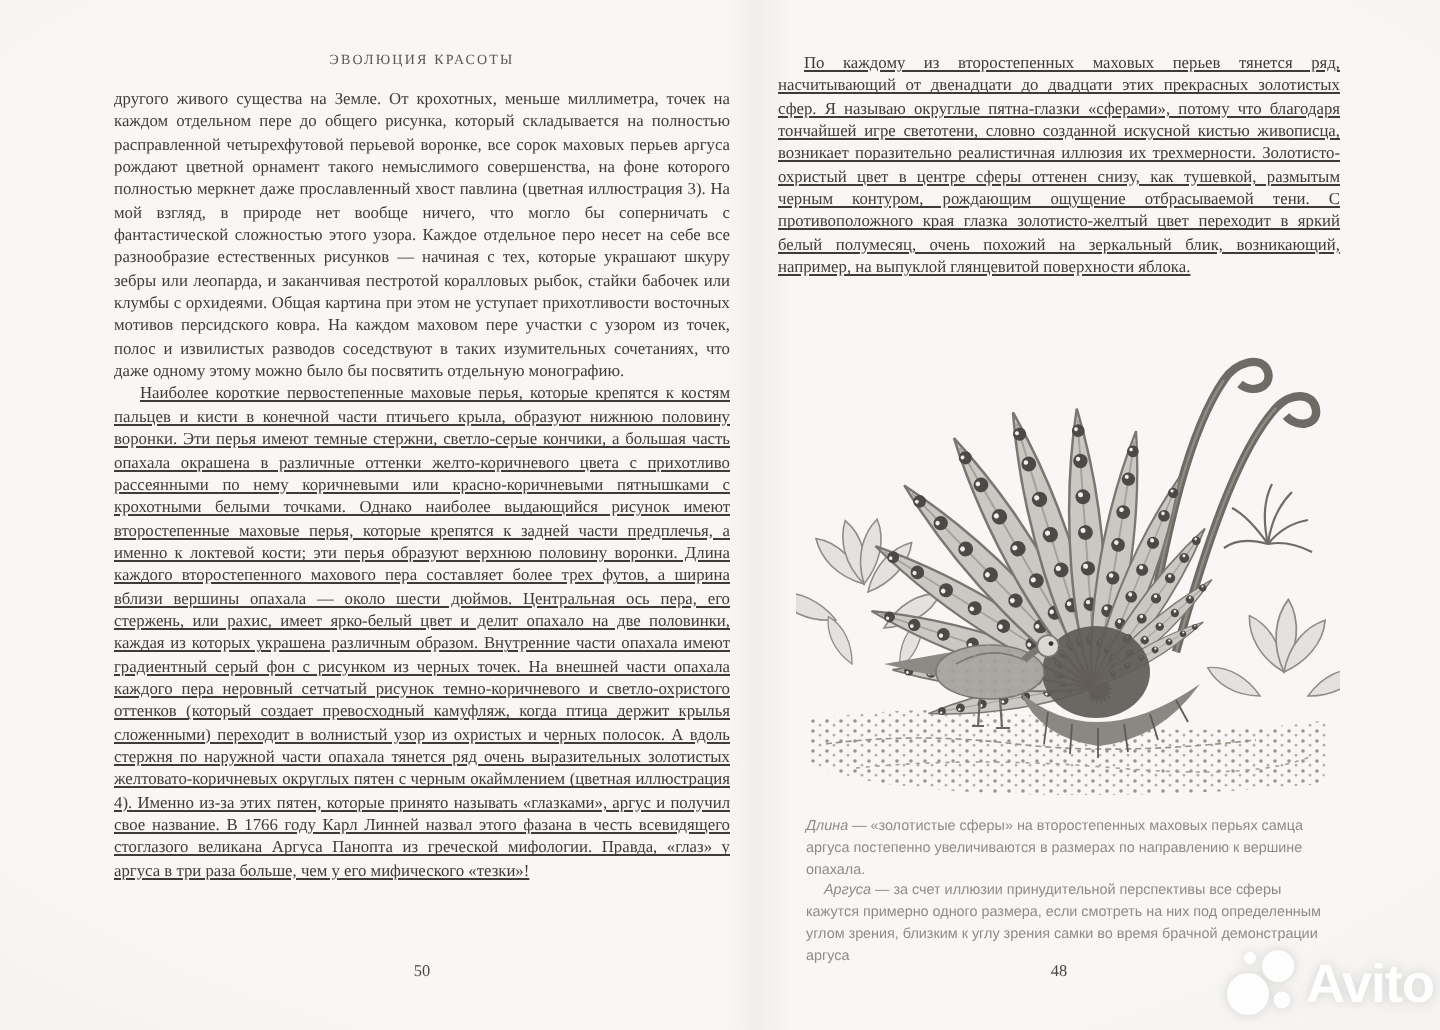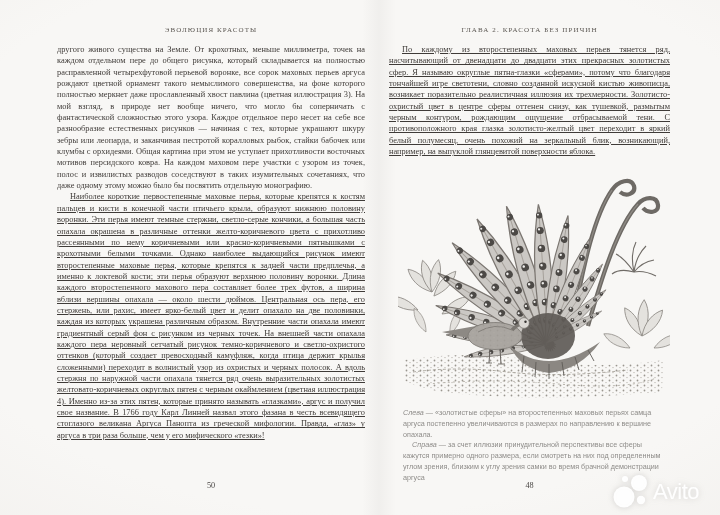--- a/index.html
+++ b/index.html
@@ -39,38 +39,37 @@
   .caption p + p{text-indent:9px;}
   .cap-label{font-style:italic;}
   .watermark{
     position:absolute;left:612px;top:466px;width:130px;height:52px;
     display:flex;align-items:center;
     color:rgba(255,255,255,0.96);
     filter:drop-shadow(0 0 3px rgba(120,115,110,0.28));
   }
   .watermark .wm-text{
     font-family:"Liberation Sans","DejaVu Sans",sans-serif;
-    font-weight:normal;font-size:22px;letter-spacing:-0.5px;margin-left:3px;
+    font-weight:bold;font-size:27px;letter-spacing:-0.5px;margin-left:3px;
   }
 </style>
 </head>
 <body>
 
 <div class="photo">
   <div class="spine-shade"></div>
 
   <div class="page page-left">
     <div class="running-head">ЭВОЛЮЦИЯ КРАСОТЫ</div>
     <p class="body">другого живого существа на Земле. От крохотных, меньше миллиметра, точек на каждом отдельном пере до общего рисунка, который складывается на полностью расправленной четырехфутовой перьевой воронке, все сорок маховых перьев аргуса рождают цветной орнамент такого немыслимого совершенства, на фоне которого полностью меркнет даже прославленный хвост павлина (цветная иллюстрация 3). На мой взгляд, в природе нет вообще ничего, что могло бы соперничать с фантастической сложностью этого узора. Каждое отдельное перо несет на себе все разнообразие естественных рисунков — начиная с тех, которые украшают шкуру зебры или леопарда, и заканчивая пестротой коралловых рыбок, стайки бабочек или клумбы с орхидеями. Общая картина при этом не уступает прихотливости восточных мотивов персидского ковра. На каждом маховом пере участки с узором из точек, полос и извилистых разводов соседствуют в таких изумительных сочетаниях, что даже одному этому можно было бы посвятить отдельную монографию.</p>
     <p class="body indent">Наиболее короткие первостепенные маховые перья, которые крепятся к костям пальцев и кисти в конечной части птичьего крыла, образуют нижнюю половину воронки. Эти перья имеют темные стержни, светло-серые кончики, а большая часть опахала окрашена в различные оттенки желто-коричневого цвета с прихотливо рассеянными по нему коричневыми или красно-коричневыми пятнышками с крохотными белыми точками. Однако наиболее выдающийся рисунок имеют второстепенные маховые перья, которые крепятся к задней части предплечья, а именно к локтевой кости; эти перья образуют верхнюю половину воронки. Длина каждого второстепенного махового пера составляет более трех футов, а ширина вблизи вершины опахала — около шести дюймов. Центральная ось пера, его стержень, или рахис, имеет ярко-белый цвет и делит опахало на две половинки, каждая из которых украшена различным образом. Внутренние части опахала имеют градиентный серый фон с рисунком из черных точек. На внешней части опахала каждого пера неровный сетчатый рисунок темно-коричневого и светло-охристого оттенков (который создает превосходный камуфляж, когда птица держит крылья сложенными) переходит в волнистый узор из охристых и черных полосок. А вдоль стержня по наружной части опахала тянется ряд очень выразительных золотистых желтовато-коричневых округлых пятен с черным окаймлением (цветная иллюстрация 4). Именно из-за этих пятен, которые принято называть «глазками», аргус и получил свое название. В 1766 году Карл Линней назвал этого фазана в честь всевидящего стоглазого великана Аргуса Панопта из греческой мифологии. Правда, «глаз» у аргуса в три раза больше, чем у его мифического «тезки»!</p>
     <div class="page-num">50</div>
   </div>
 
   <div class="page page-right">
-    <div class="running-head">ГЛАВА 2. КРАСОТА БЕЗ ПРИЧИН</div>
     <p class="body indent">По каждому из второстепенных маховых перьев тянется ряд, насчитывающий от двенадцати до двадцати этих прекрасных золотистых сфер. Я называю округлые пятна-глазки «сферами», потому что благодаря тончайшей игре светотени, словно созданной искусной кистью живописца, возникает поразительно реалистичная иллюзия их трехмерности. Золотисто-охристый цвет в центре сферы оттенен снизу, как тушевкой, размытым черным контуром, рождающим ощущение отбрасываемой тени. С противоположного края глазка золотисто-желтый цвет переходит в яркий белый полумесяц, очень похожий на зеркальный блик, возникающий, например, на выпуклой глянцевитой поверхности яблока.</p>
 
     <svg class="illustration" viewBox="0 0 272 240">
       <defs>
         <pattern id="stip" width="7" height="5" patternUnits="userSpaceOnUse">
           <circle cx="1.5" cy="1.5" r="0.9" fill="#9a968f"></circle>
           <circle cx="5" cy="3.6" r="0.7" fill="#b5b1aa"></circle>
         </pattern>
         <g id="feather">
           <path d="M0,6 C-7.5,-20 -8.5,-62 0,-100 C8.5,-62 7.5,-20 0,6 Z" fill="#cbc8c4" stroke="#7b7671" stroke-width="0.9"></path>
@@ -174,24 +173,24 @@
         <circle cx="127.5" cy="157.8" r="1.2" fill="#353230"></circle>
         <line x1="131" y1="159.5" x2="136" y2="161" stroke="#6b6763" stroke-width="1.1"></line>
         <line x1="92" y1="185" x2="91" y2="199" stroke="#6b6763" stroke-width="1.1"></line>
         <line x1="102" y1="185" x2="103" y2="200" stroke="#6b6763" stroke-width="1.1"></line>
         <path d="M88,199 L94,199 M100,200 L107,200" stroke="#6b6763" stroke-width="0.9" fill="none"></path>
       </g>
     </svg>
 
     <div class="caption">
       <p>
-        <span class="cap-label">Слева</span><span> — «золотистые сферы» на второстепенных маховых перьях самца аргуса постепенно увеличиваются в размерах по направлению к вершине опахала.</span>
+        <span class="cap-label">Длина</span><span> — «золотистые сферы» на второстепенных маховых перьях самца аргуса постепенно увеличиваются в размерах по направлению к вершине опахала.</span>
       </p>
       <p>
-        <span class="cap-label">Справа</span><span> — за счет иллюзии принудительной перспективы все сферы кажутся примерно одного размера, если смотреть на них под определенным углом зрения, близким к углу зрения самки во время брачной демонстрации аргуса</span>
+        <span class="cap-label">Аргуса</span><span> — за счет иллюзии принудительной перспективы все сферы кажутся примерно одного размера, если смотреть на них под определенным углом зрения, близким к углу зрения самки во время брачной демонстрации аргуса</span>
       </p>
     </div>
 
     <div class="page-num">48</div>
   </div>
 
   <div class="watermark">
     <svg width="38" height="44" viewBox="0 0 38 44">
       <circle cx="12" cy="27" r="10.5" fill="currentColor"></circle>
       <circle cx="27" cy="13" r="8" fill="currentColor"></circle>

